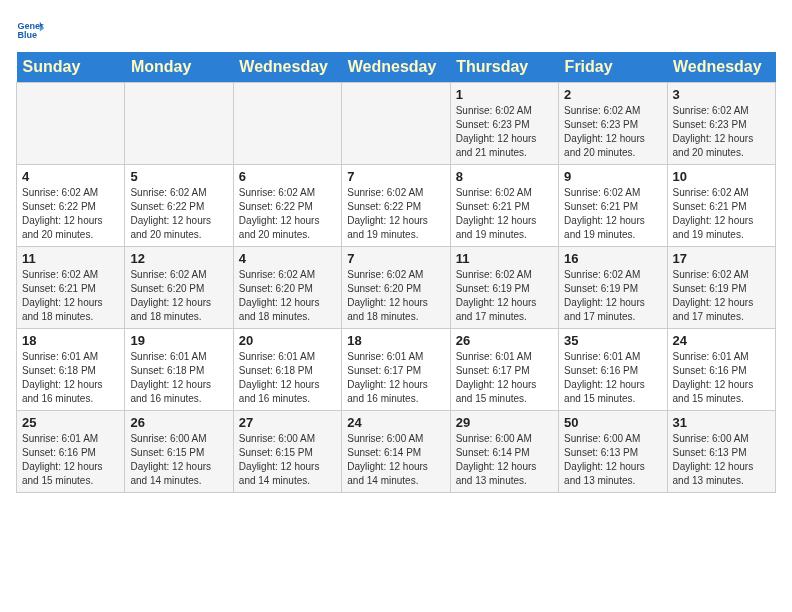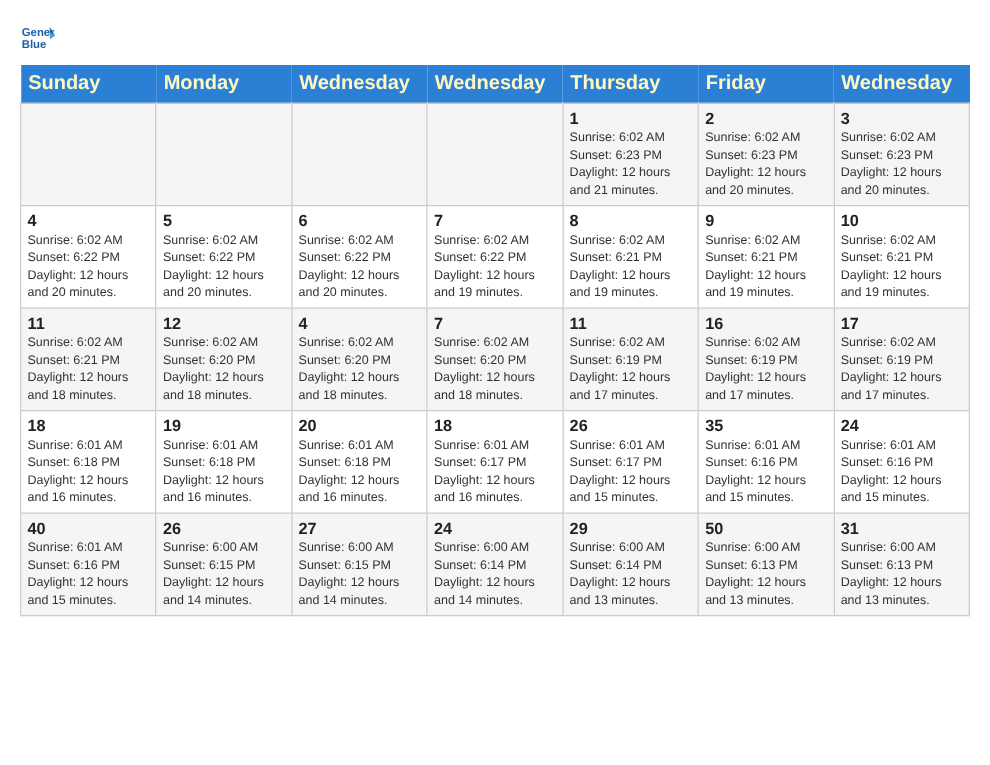--- a/index.html
+++ b/index.html
@@ -286,21 +286,21 @@
         <td>
           <div class="day-number">24</div>
           <div class="day-info" style="white-space: pre-line;">Sunrise: 6:01 AM
 Sunset: 6:16 PM
 Daylight: 12 hours
 and 15 minutes.</div>
         </td>
       </tr>
       <tr>
         <td>
-          <div class="day-number">40</div>
+          <div class="day-number">25</div>
           <div class="day-info" style="white-space: pre-line;">Sunrise: 6:01 AM
 Sunset: 6:16 PM
 Daylight: 12 hours
 and 15 minutes.</div>
         </td>
         <td>
           <div class="day-number">26</div>
           <div class="day-info" style="white-space: pre-line;">Sunrise: 6:00 AM
 Sunset: 6:15 PM
 Daylight: 12 hours

